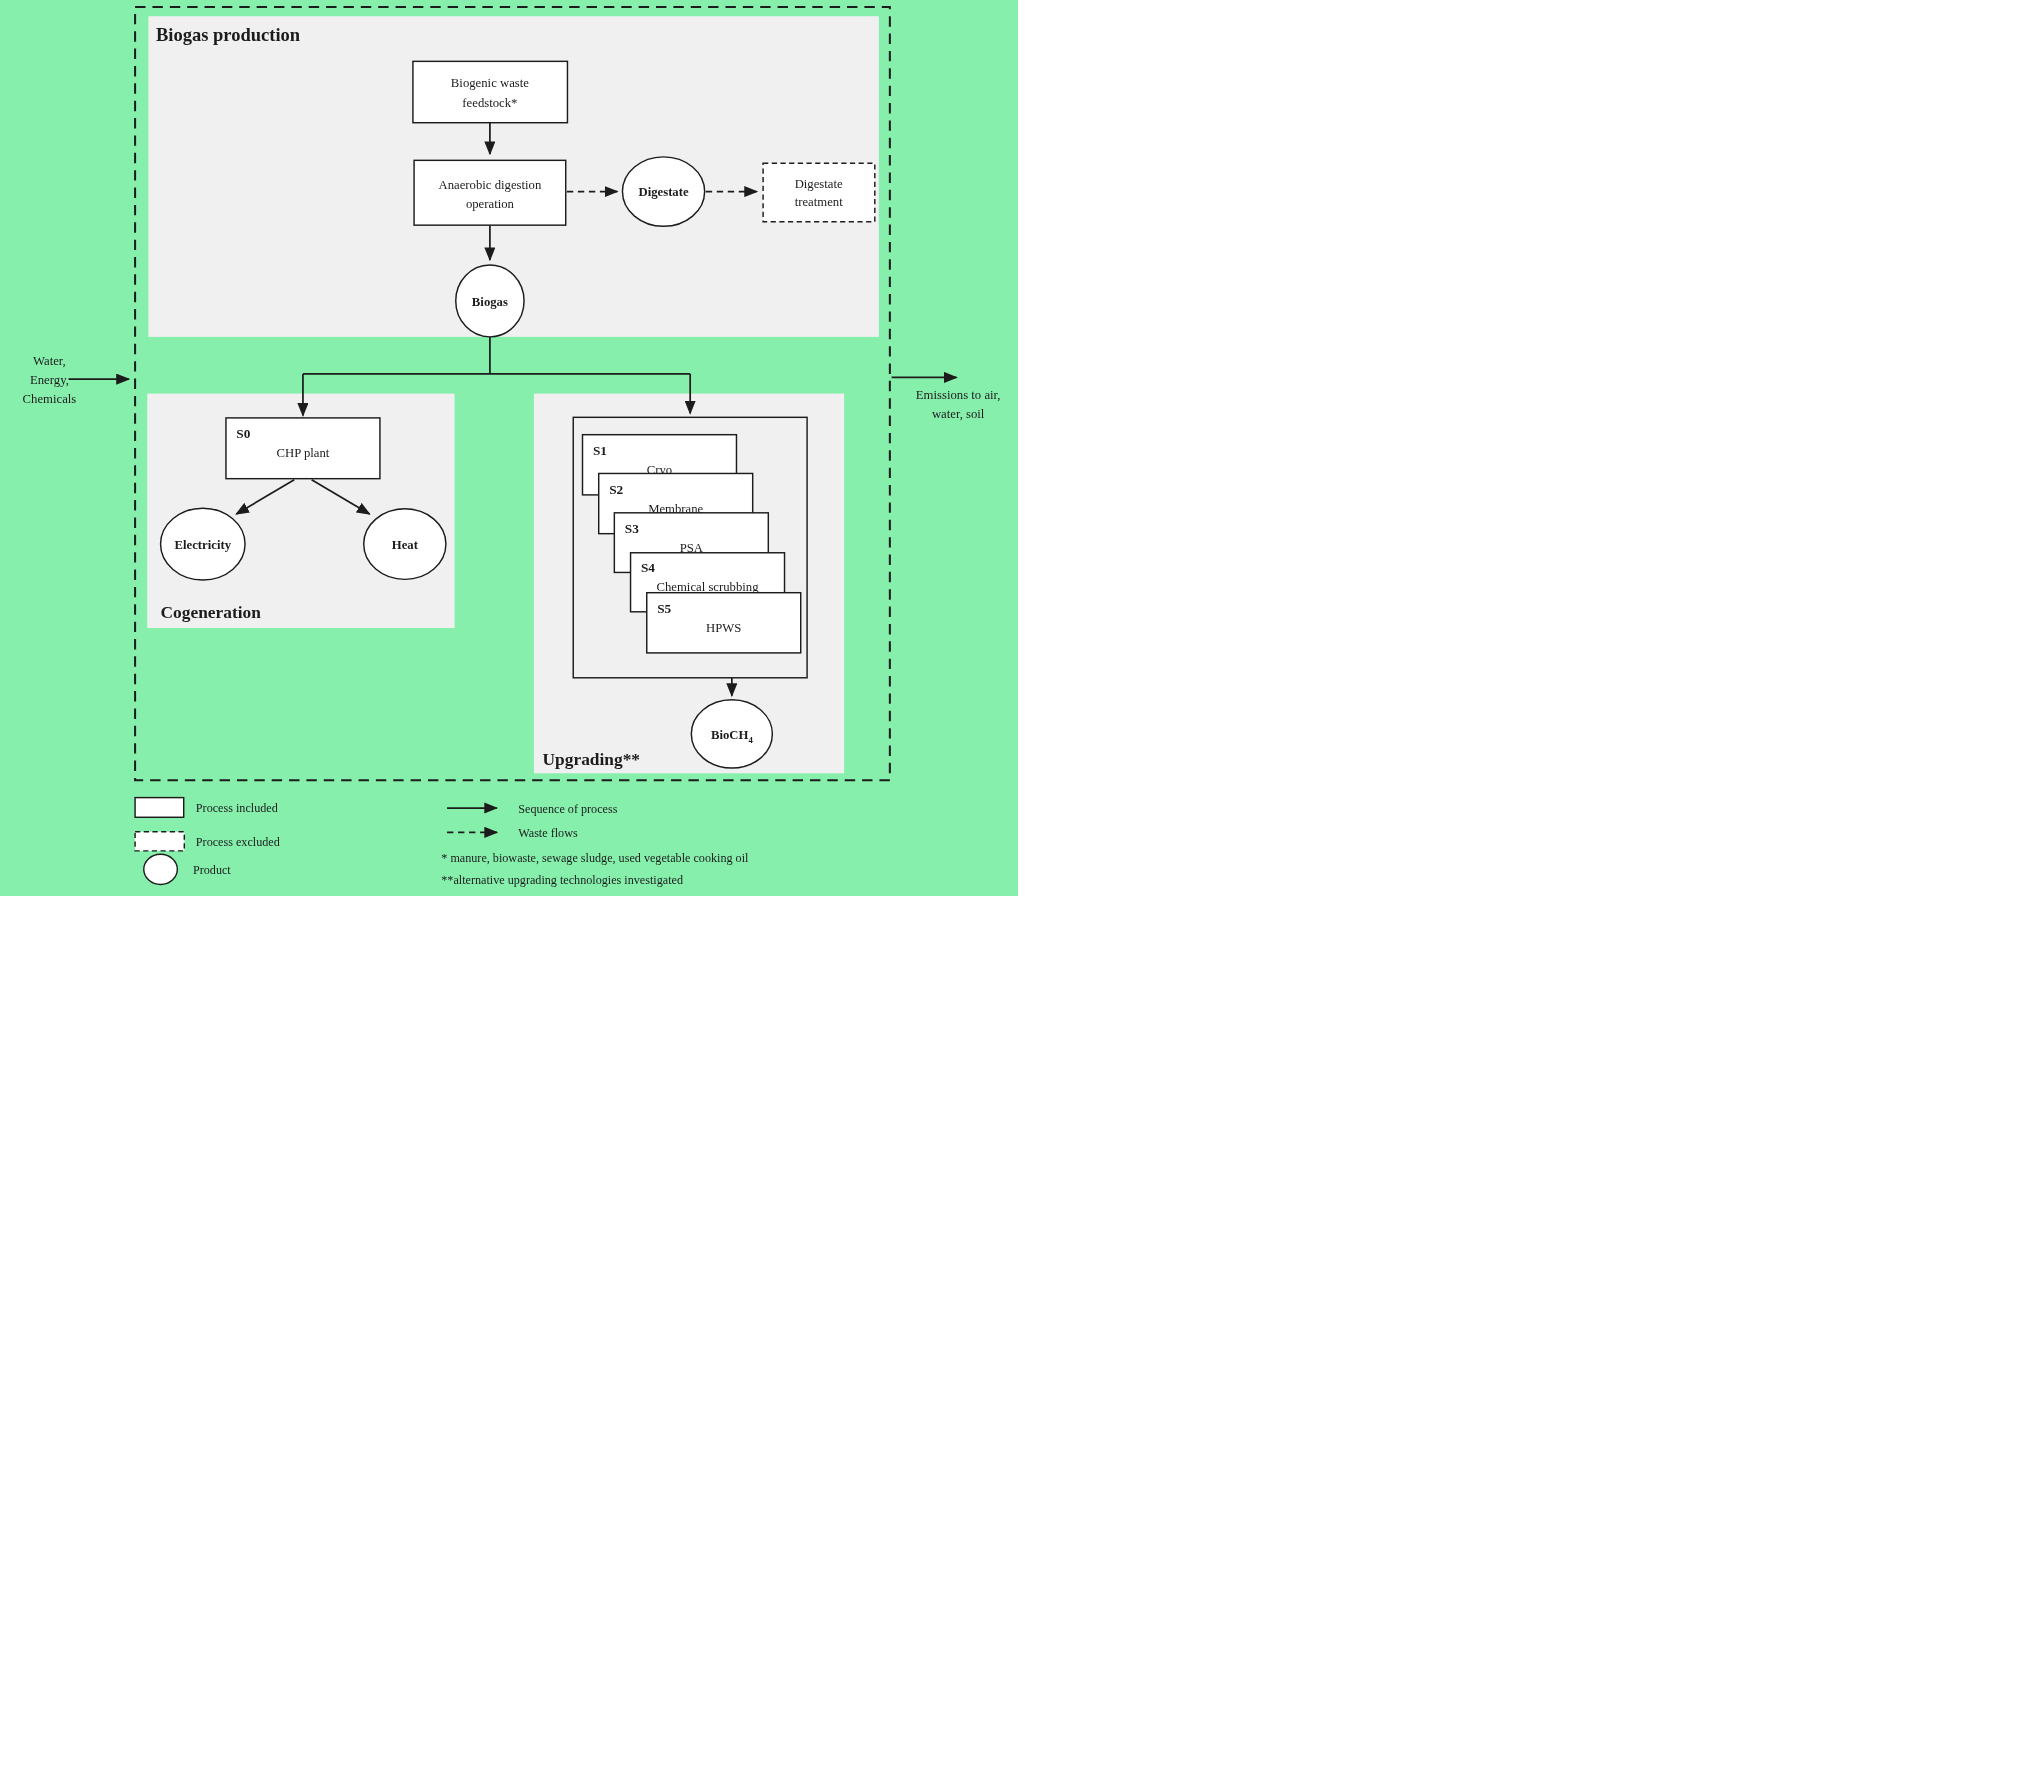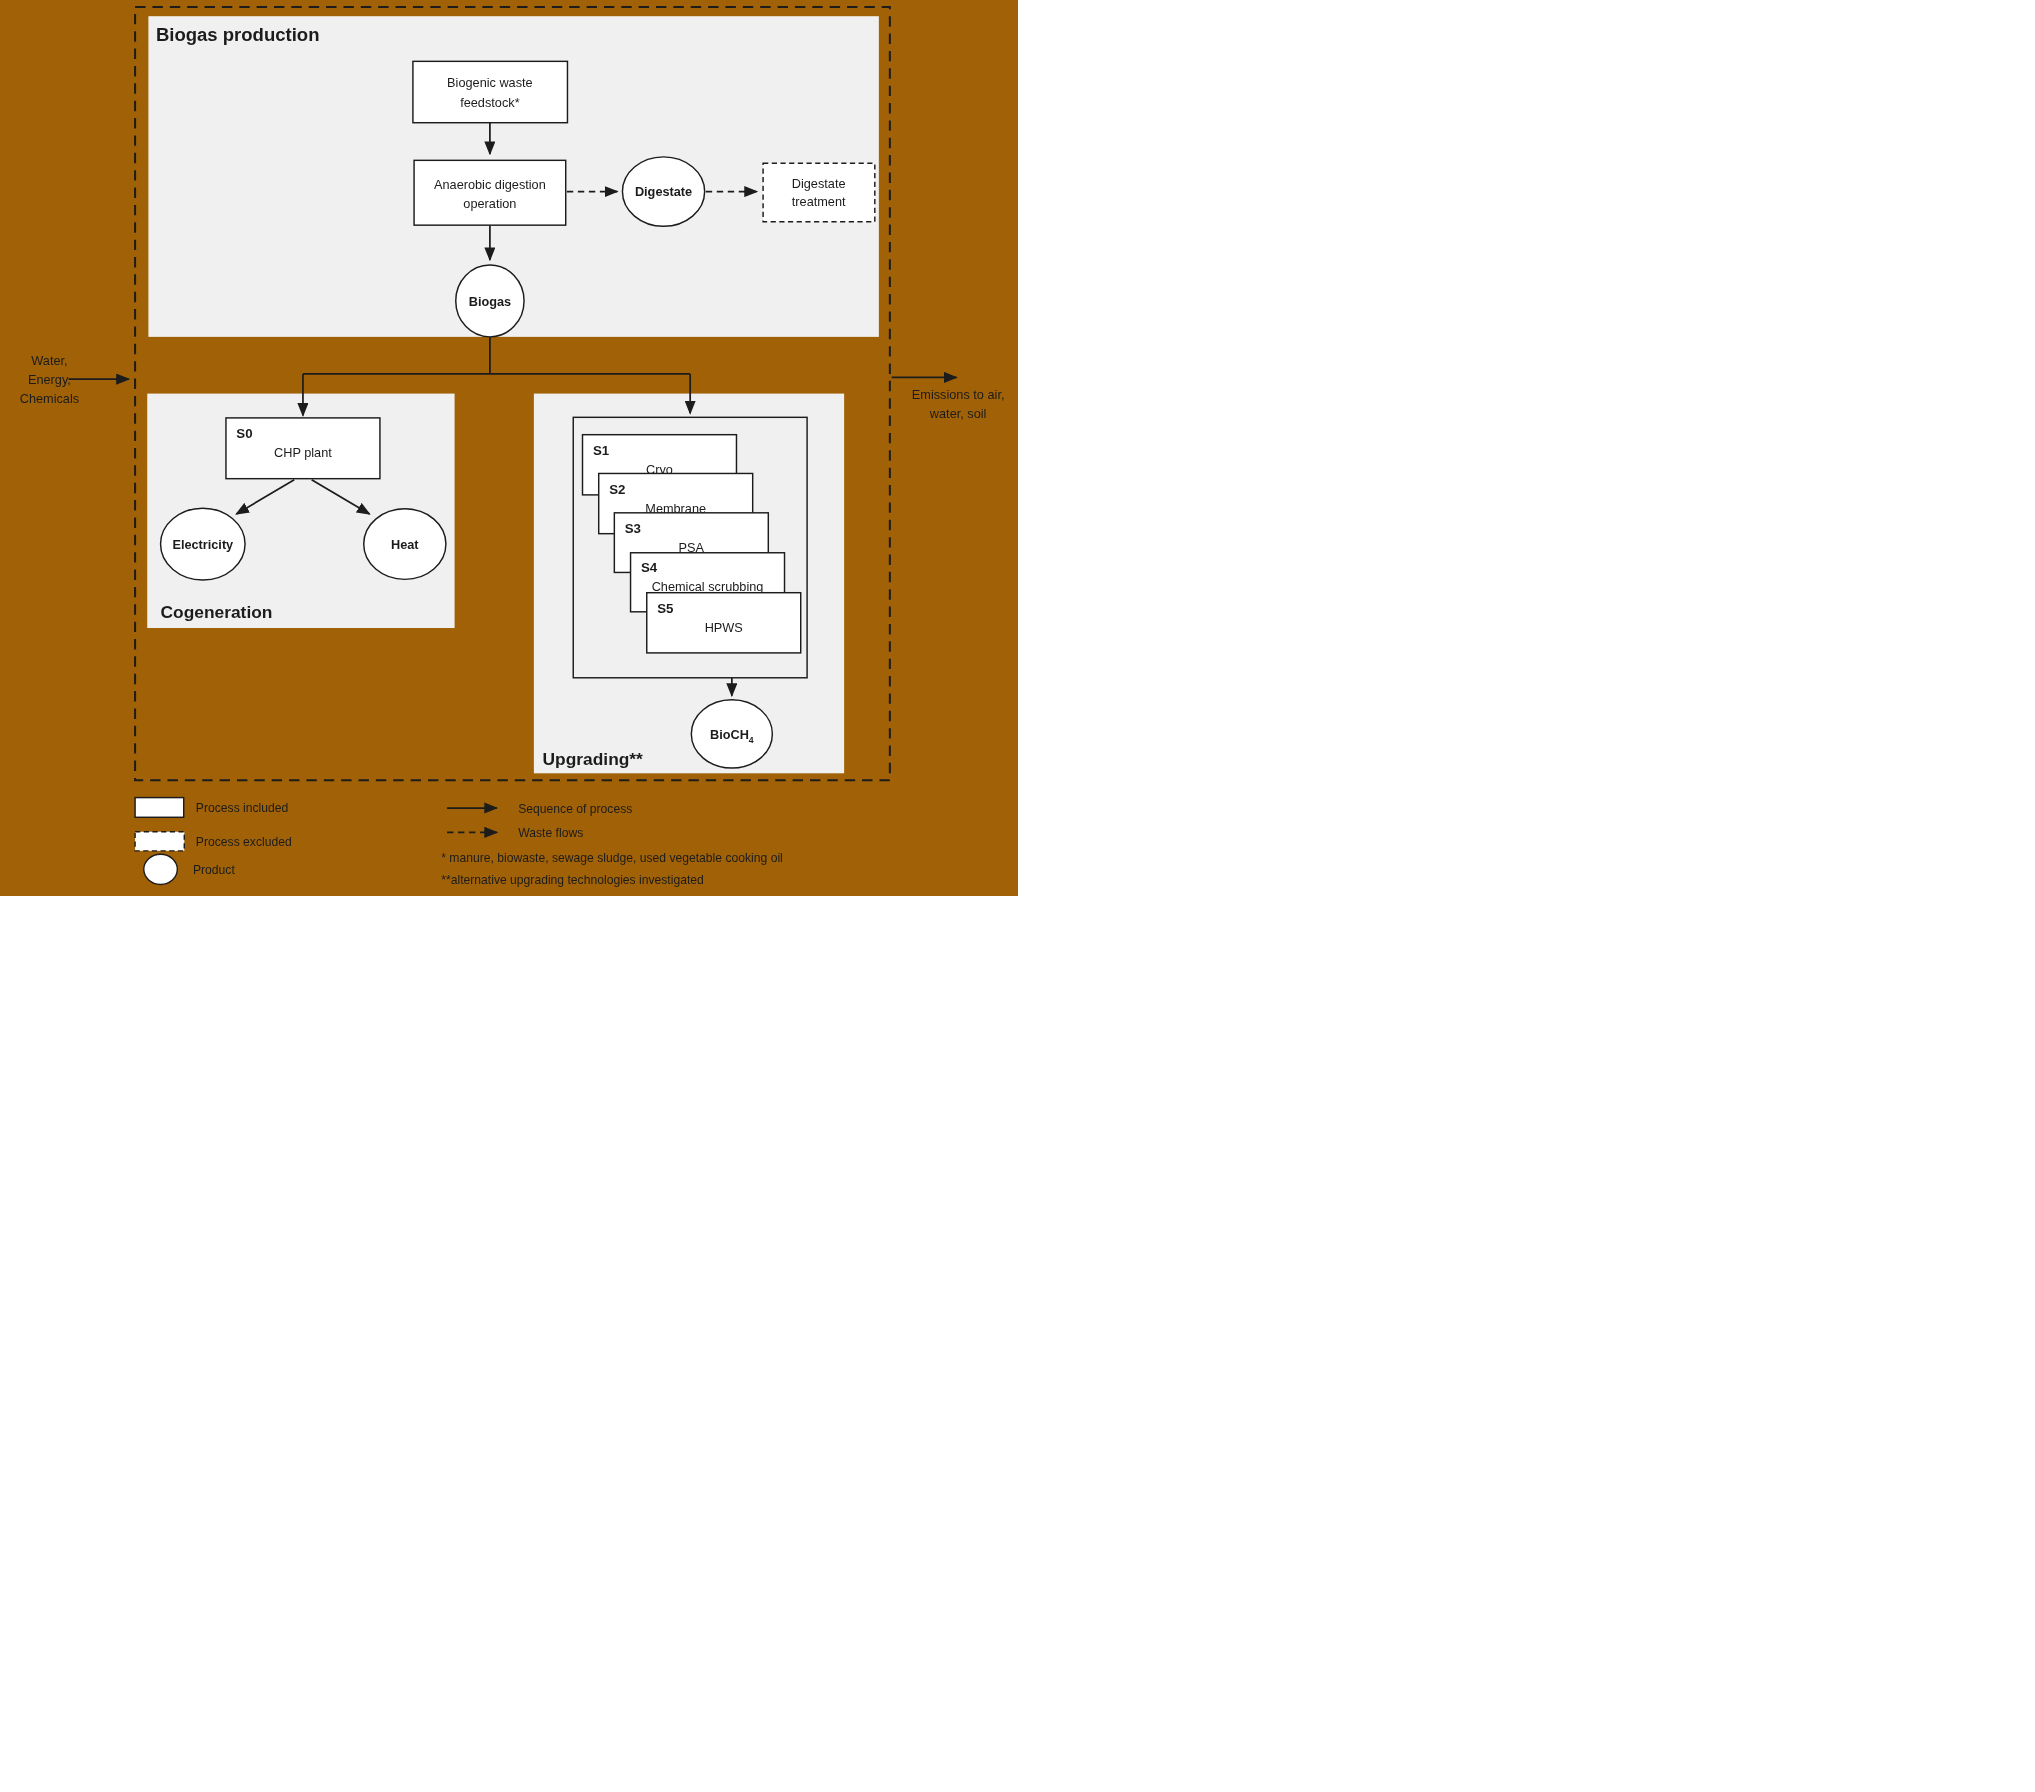--- a/index.html
+++ b/index.html
@@ -1,17 +1,17 @@
 <!DOCTYPE html>
 <html style="font-size:9.3px"><head>
 <meta charset="utf-8">
 <style>
   html,body{margin:0;padding:0;background:#ffffff;}
-  .page{position:relative;width:1018px;height:896px;background:#a16207;
-        font-family:Liberation Sans, sans-serif;}
+  .page{position:relative;width:1018px;height:896px;background:#86efac;
+        font-family:Liberation Serif, serif;}
   svg{display:block;}
   text{fill:#1c1c1c;}
   .t   {font-size:22px;}
   .tb  {font-size:22px;font-weight:bold;}
   .sid {font-size:23px;font-weight:bold;}
   .title{font-size:32px;font-weight:bold;}
   .sec {font-size:30px;font-weight:bold;}
   .leg {font-size:21px;}
   .sub {font-size:15px;font-weight:bold;}
   .box   {fill:#ffffff;stroke:#1c1c1c;stroke-width:2.5;}

